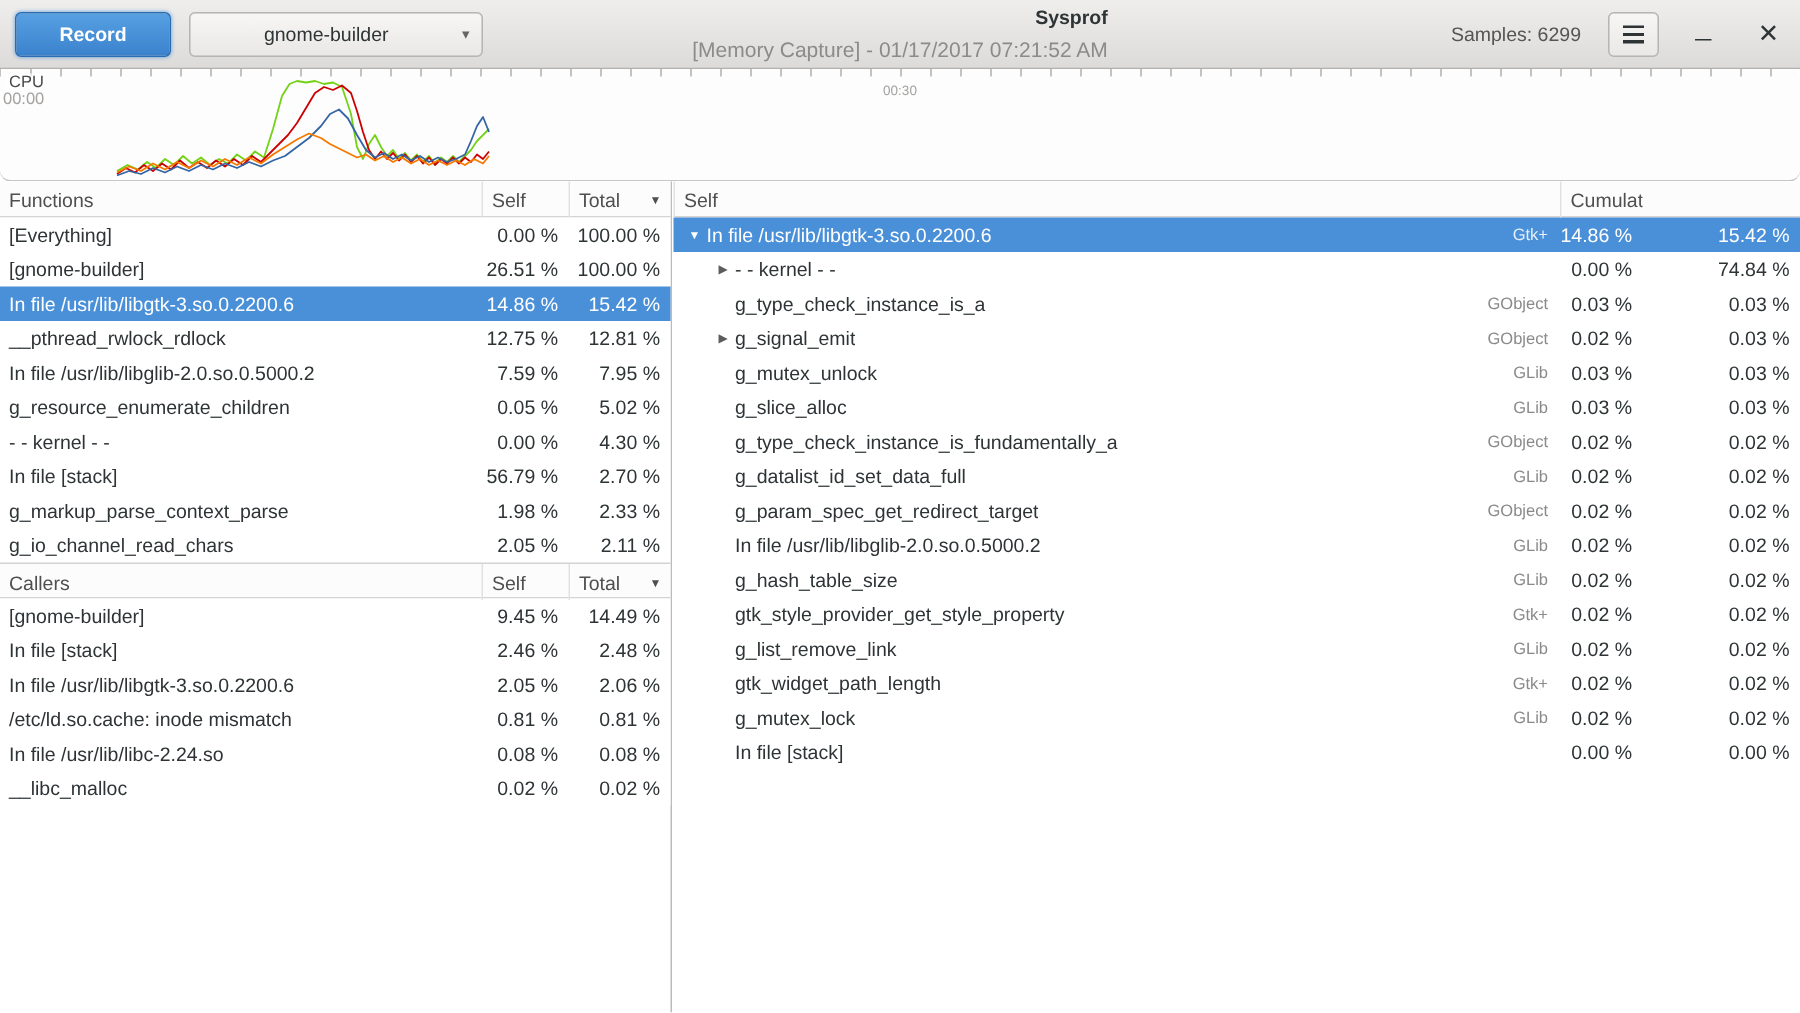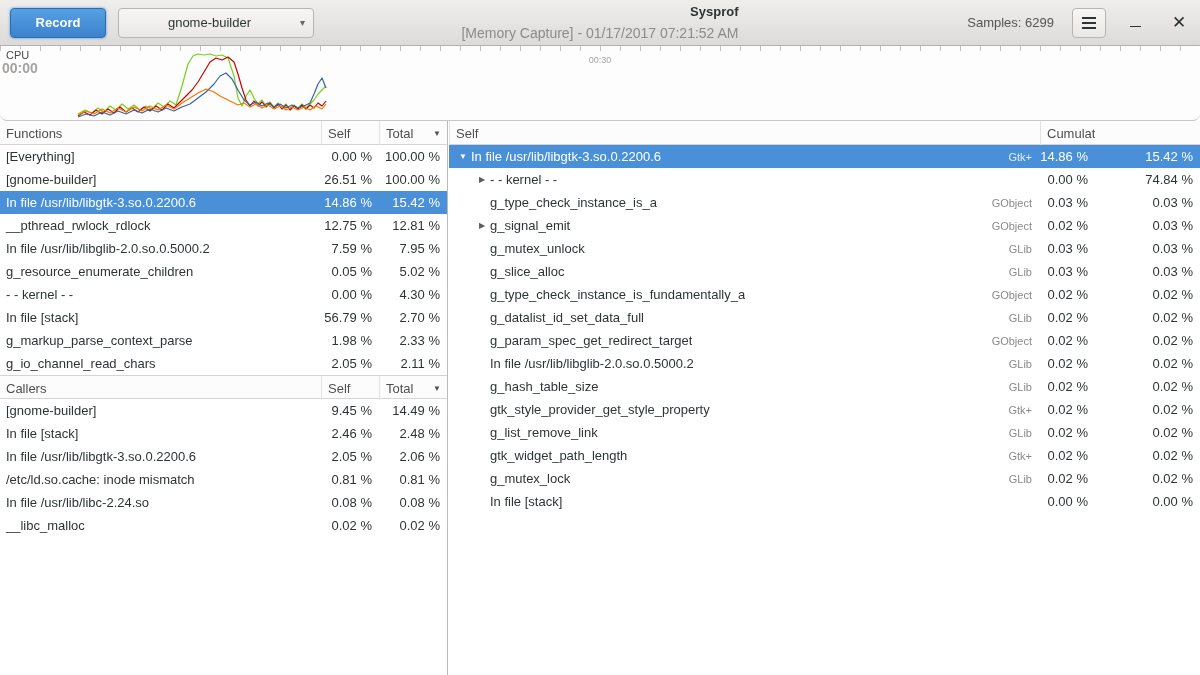--- a/index.html
+++ b/index.html
@@ -4,21 +4,21 @@
 <style>
   * { margin:0; padding:0; box-sizing:border-box; }
   html,body { width:1200px; height:675px; overflow:hidden; }
   body { font-family:"Liberation Sans", sans-serif; font-size:13px; color:#2e3436; background:#fff; position:relative; }
 
   
   .titlebar { position:absolute; top:0; left:0; width:1200px; height:46px;
     background:linear-gradient(#efeeed,#dcdbd9); border-bottom:1px solid #b3b1ad;
     display:flex; align-items:center; padding:0 10px; }
   .btn { height:30px; border-radius:4px; display:flex; align-items:center; justify-content:center; cursor:default; }
-  .btn-record { width:96px; background:linear-gradient(#56a0e2,#3b82cd); border:1px solid #2a6cb2;
+  .btn-record { width:104px; background:linear-gradient(#56a0e2,#3b82cd); border:1px solid #2a6cb2;
     color:#fff; font-weight:bold; box-shadow:0 0 3px rgba(74,144,217,.9); }
   .btn-process { width:196px; margin-left:12px; background:linear-gradient(#f7f6f5,#e9e8e6);
     border:1px solid #b7b5b2; color:#2e3436; padding:0 8px; justify-content:space-between; }
   .btn-process .caret { color:#666; font-size:10px; margin-left:8px; }
   .btn-process .proc-label { flex:1; text-align:center; }
   .title-block { position:absolute; left:50%; transform:translateX(-50%); text-align:right; }
   .app-title { font-weight:bold; font-size:13px; color:#2e3436; }
   .app-subtitle { font-size:14px; color:#8b8b8b; margin-top:6px; }
   .tb-right { margin-left:auto; display:flex; align-items:center; }
   .samples { color:#555; margin-right:18px; }
@@ -29,21 +29,21 @@
   .wbtn { width:22px; height:22px; display:flex; align-items:center; justify-content:center; color:#2e3436; }
   .min-glyph { width:11px; height:1px; background:#2e3436; margin-top:8px; }
   .close-glyph { font-size:17px; line-height:1; }
 
   
   .timeline { position:absolute; top:46px; left:0; width:1200px; height:75px; background:#fdfdfd;
     border-bottom:1px solid #c9c7c5;border-radius:7px; }
   .timeline-ticks { position:absolute; top:0; left:0; width:100%; height:5px;
     background:repeating-linear-gradient(90deg, #c4c2c0 0 1px, transparent 1px 20px); }
   .cpu-label { position:absolute; top:3px; left:4px; font-size:11px; color:#4a4a4a; background:rgba(253,253,253,.7); padding:0 2px; }
-  .time-start { position:absolute; top:14px; left:2px; font-size:14px; color:#a5a3a1;font-weight:bold; }
+  .time-start { position:absolute; top:14px; left:2px; font-size:11px; color:#a5a3a1; }
   .time-mid { position:absolute; top:9px; left:50%; transform:translateX(-50%); font-size:9px; color:#a5a3a1; }
   #cpu-chart { position:absolute; top:0; left:0; width:1200px; height:74px; }
 
   
   .panels { position:absolute; top:121px; left:0; width:1200px; height:554px; background:#fff; }
   .left-panel { position:absolute; left:0; top:0; width:448px; height:554px; border-right:1px solid #bdbbb9; background:#fff; }
   .right-panel { position:absolute; left:449px; top:0; width:751px; height:554px; background:#fff; }
 
   .thead { display:grid; height:24px; background:#fcfcfc; border-bottom:1px solid #d6d4d2; align-items:center; color:#4f4f4f; }
   .thead.bordered-top { border-top:1px solid #d6d4d2; }

